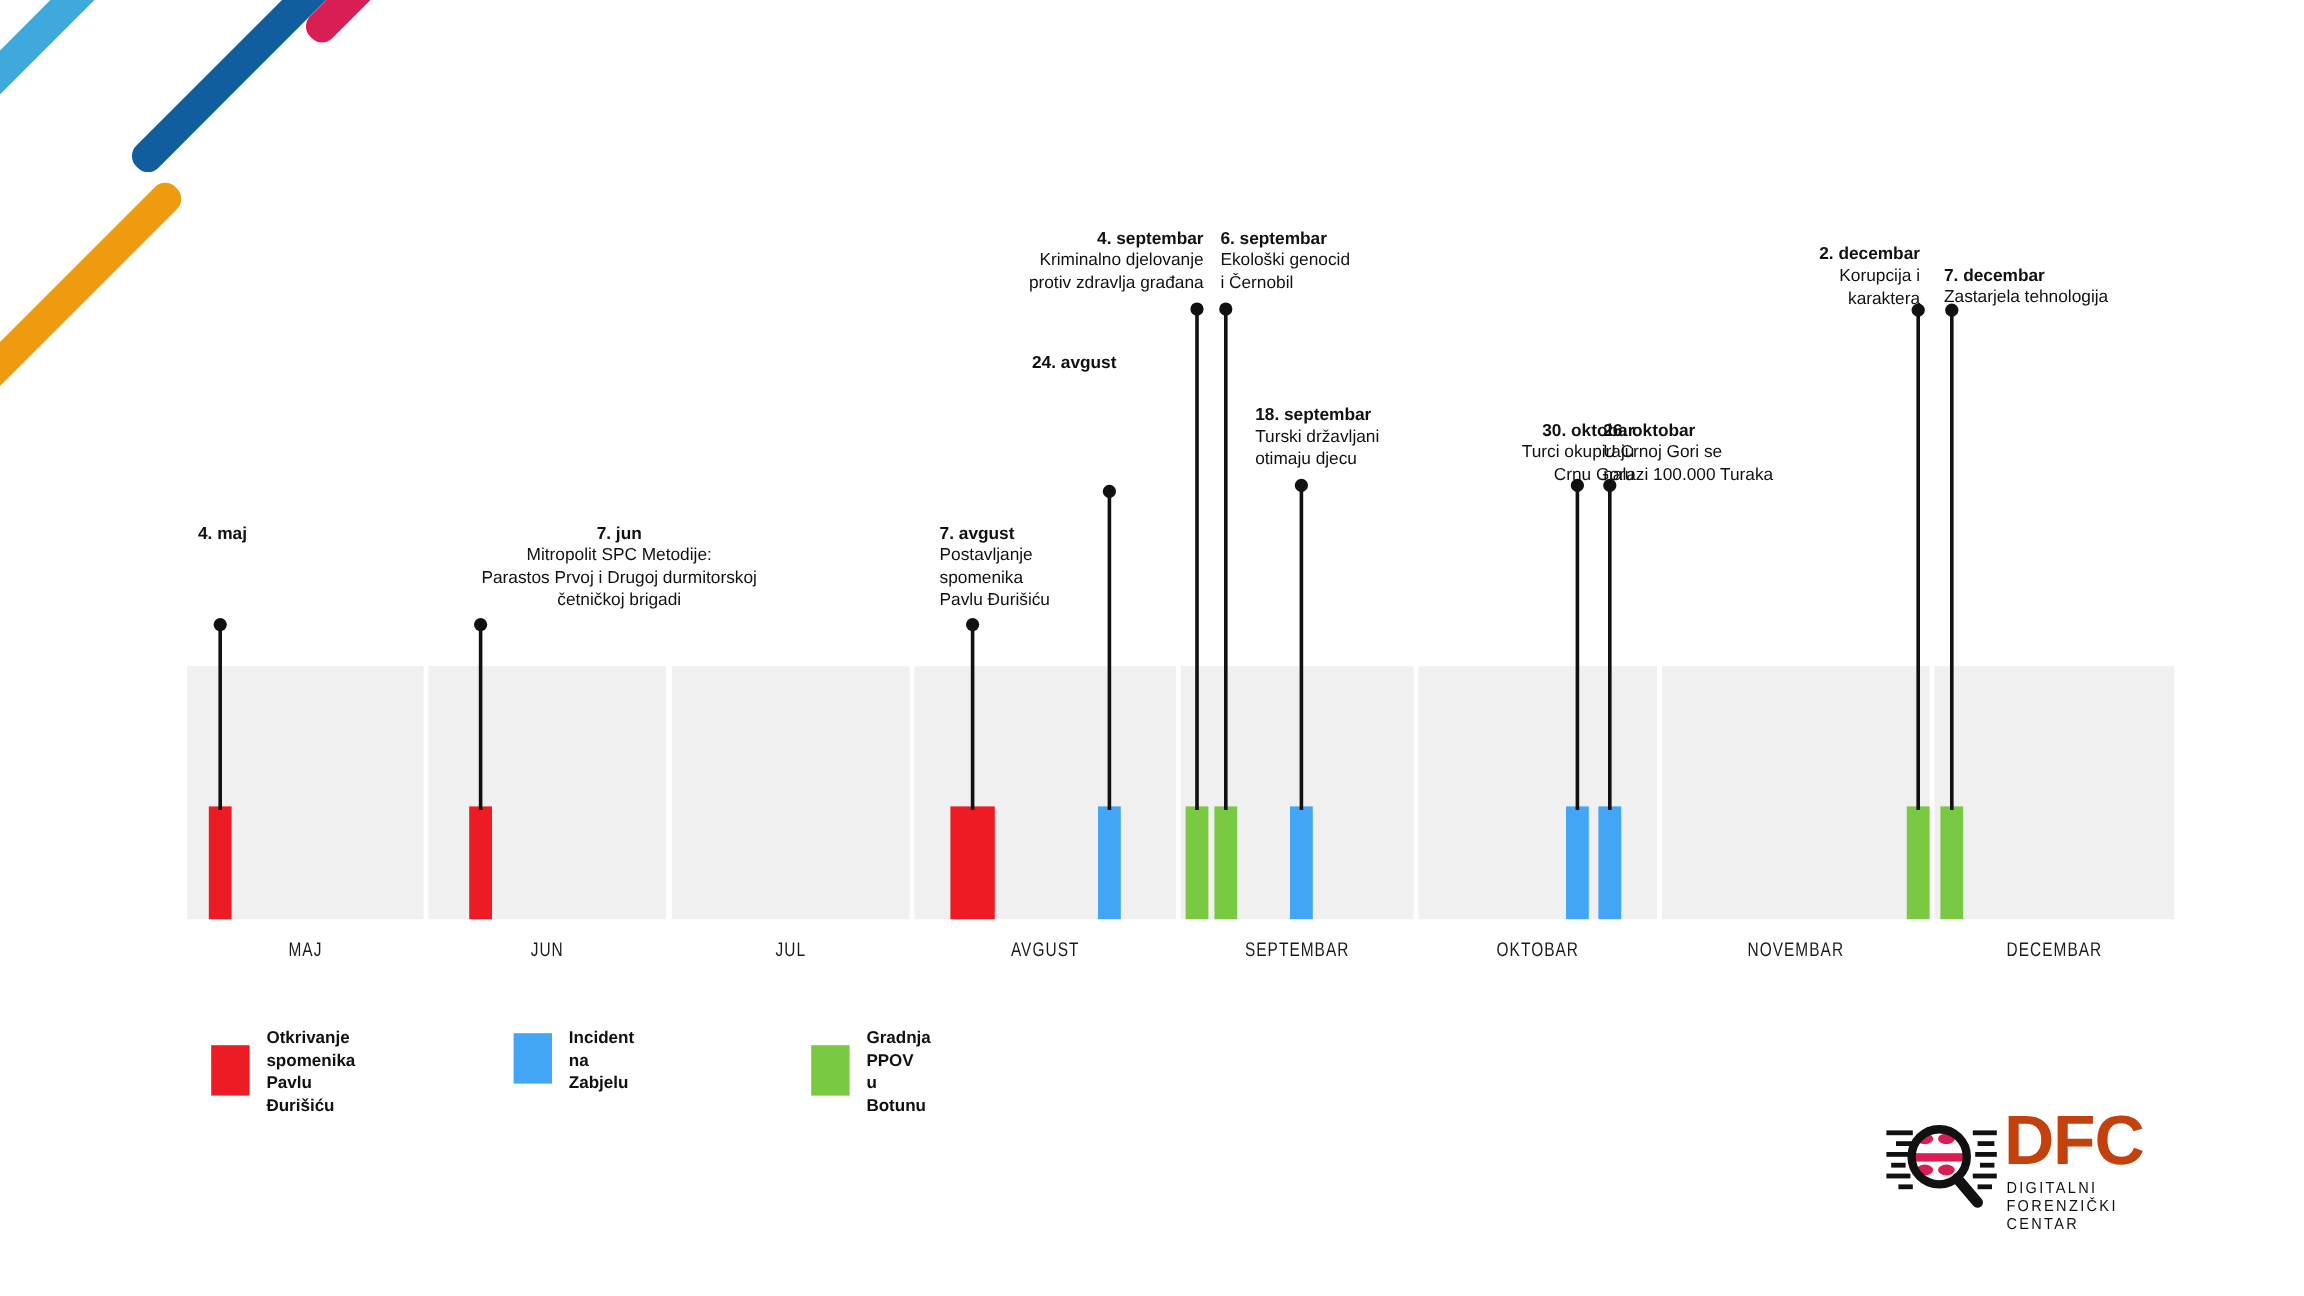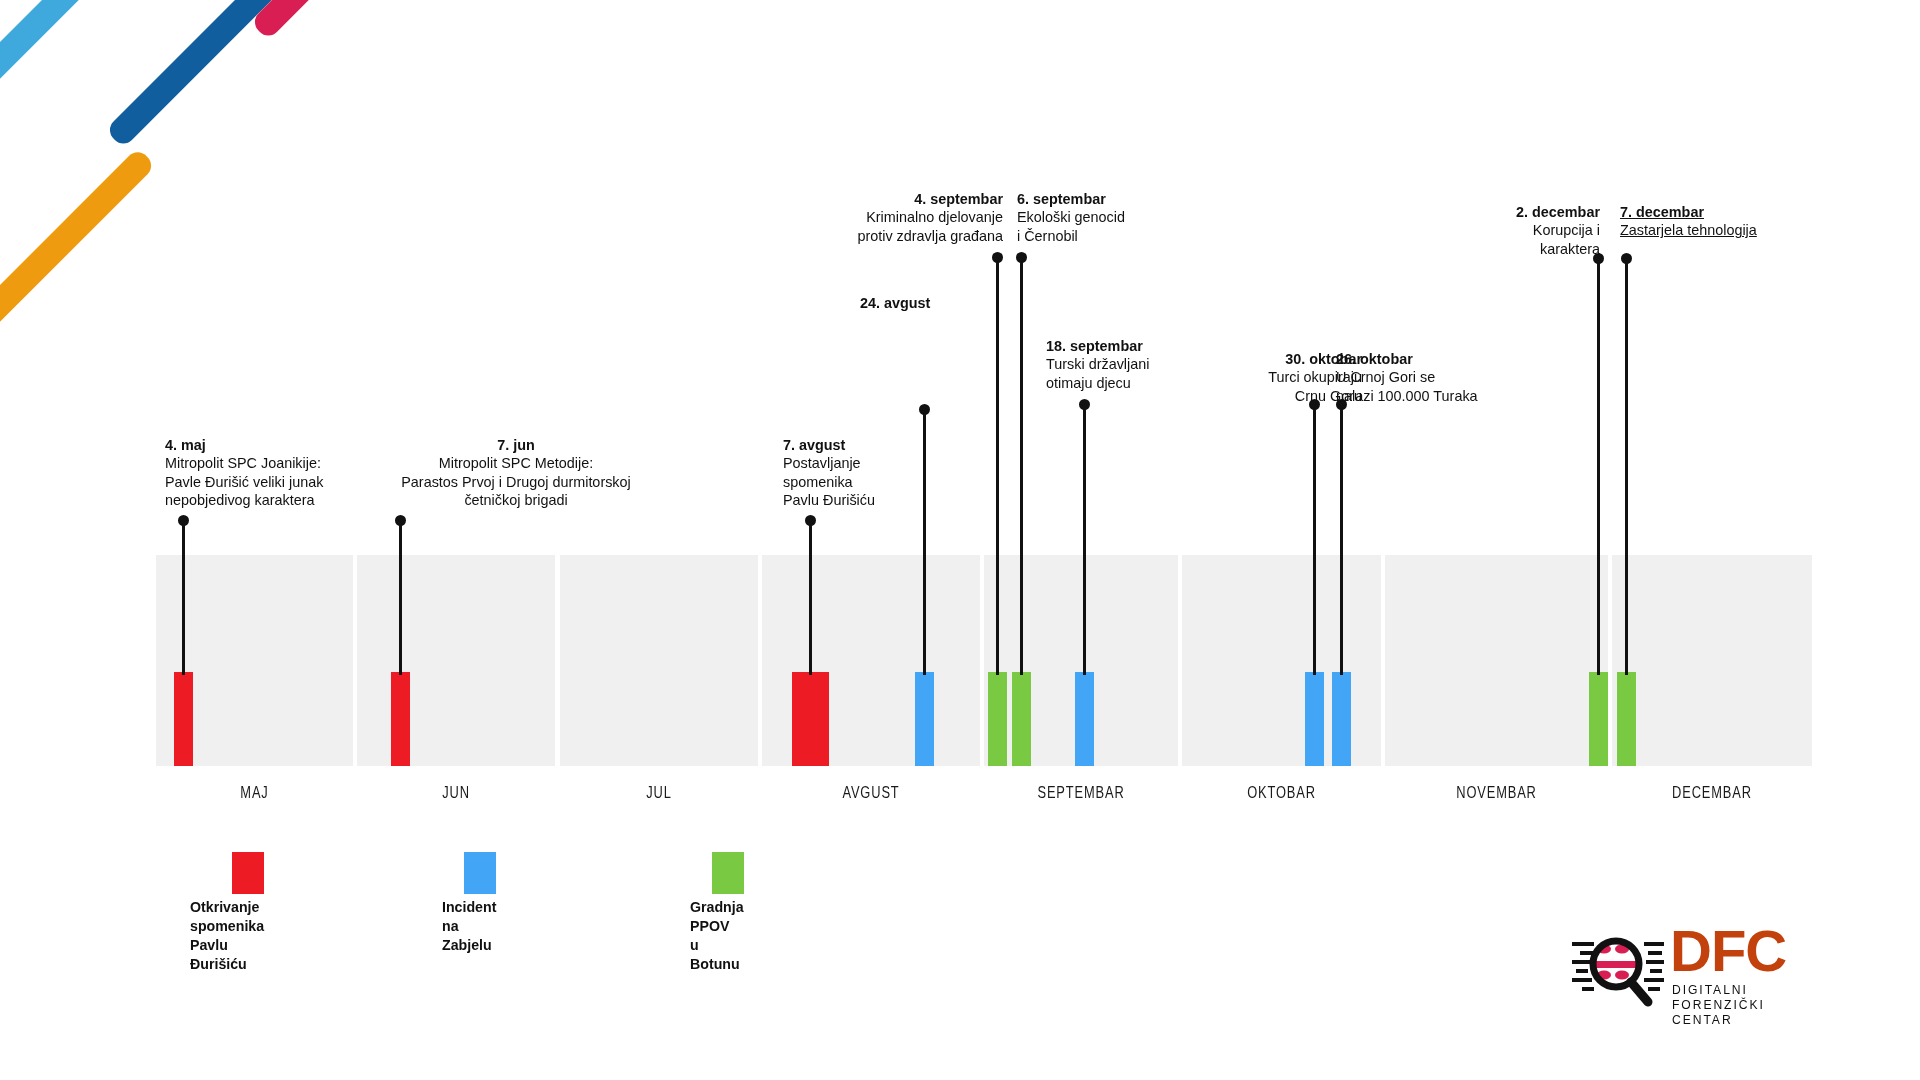--- a/index.html
+++ b/index.html
@@ -30,21 +30,21 @@
   .ev-stem{position:absolute;width:2.4px;background:#111111;}
   .ev-dot{position:absolute;width:11px;height:11px;border-radius:50%;background:#111111;}
   .ev-label{position:absolute;line-height:1.28;color:#111111;}
   .ev-date{font-weight:bold;font-size:14.4px;display:block;}
   .ev-desc{font-size:14.4px;display:block;white-space:pre-line;}
   .al-left{text-align:left;}
   .al-right{text-align:right;}
 
   
   #legend{position:absolute;left:176px;top:852px;}
-  .lg-item{position:absolute;display:flex;align-items:flex-end;flex-direction:column;}
+  .lg-item{position:absolute;display:flex;align-items:center;}
   .lg-swatch{width:32px;height:42px;flex:0 0 auto;}
   .lg-text{margin-left:14px;font-size:14.2px;font-weight:bold;line-height:1.33;
            color:#111111;white-space:pre-line;padding-top:4px;}
 
   
   #logo{position:absolute;left:1570px;top:920px;width:270px;height:96px;}
   #logo .brand{
     position:absolute;left:100px;top:2px;
     font-size:58px;font-weight:bold;letter-spacing:-1px;color:#c2410c;
     font-family:"Liberation Sans","DejaVu Sans",sans-serif;line-height:1;
@@ -76,23 +76,20 @@
       <div class="month-panel" style="left: 1182px; top: 555px; width: 199px; height: 211px; background: rgb(240, 240, 240);"></div>
       <div class="month-panel" style="left: 1385px; top: 555px; width: 223px; height: 211px; background: rgb(240, 240, 240);"></div>
       <div class="month-panel" style="left: 1612px; top: 555px; width: 200px; height: 211px; background: rgb(240, 240, 240);"></div>
     </div>
   <div id="events">
       <div class="ev-bar" style="left: 174px; top: 672px; width: 19px; height: 94px; background: rgb(237, 28, 36);"></div>
       <div class="ev-stem" style="left: 182.3px; top: 520px; height: 155px; background: rgb(17, 17, 17);"></div>
       <div class="ev-dot" style="left: 178px; top: 515px; background: rgb(17, 17, 17);"></div>
       <div class="ev-label al-left" style="left: 165px; top: 436px; width: 230px;">
         <span class="ev-date">4. maj</span>
-        <span class="ev-desc">Mitropolit SPC Joanikije:
-Pavle Đurišić veliki junak
-nepobjedivog karaktera</span>
       </div>
       <div class="ev-bar" style="left: 391px; top: 672px; width: 19px; height: 94px; background: rgb(237, 28, 36);"></div>
       <div class="ev-stem" style="left: 399.3px; top: 520px; height: 155px; background: rgb(17, 17, 17);"></div>
       <div class="ev-dot" style="left: 395px; top: 515px; background: rgb(17, 17, 17);"></div>
       <div class="ev-label al-left" style="left: 381px; top: 436px; width: 270px; text-align: center;">
         <span class="ev-date">7. jun</span>
         <span class="ev-desc">Mitropolit SPC Metodije:
 Parastos Prvoj i Drugoj durmitorskoj
 četničkoj brigadi</span>
       </div>
@@ -154,21 +151,21 @@
       <div class="ev-bar" style="left: 1589px; top: 672px; width: 19px; height: 94px; background: rgb(122, 201, 67);"></div>
       <div class="ev-stem" style="left: 1597.3px; top: 258px; height: 417px; background: rgb(17, 17, 17);"></div>
       <div class="ev-dot" style="left: 1593px; top: 253px; background: rgb(17, 17, 17);"></div>
       <div class="ev-label al-right" style="left: 1470px; top: 203px; width: 130px;">
         <span class="ev-date">2. decembar</span>
         <span class="ev-desc">Korupcija i karaktera</span>
       </div>
       <div class="ev-bar" style="left: 1617px; top: 672px; width: 19px; height: 94px; background: rgb(122, 201, 67);"></div>
       <div class="ev-stem" style="left: 1625.3px; top: 258px; height: 417px; background: rgb(17, 17, 17);"></div>
       <div class="ev-dot" style="left: 1621px; top: 253px; background: rgb(17, 17, 17);"></div>
-      <div class="ev-label al-left" style="left: 1620px; top: 203px; width: 175px; text-decoration: underline;">
+      <div class="ev-label al-left" style="left: 1620px; top: 221px; width: 175px;">
         <span class="ev-date">7. decembar</span>
         <span class="ev-desc">Zastarjela tehnologija</span>
       </div>
     </div>
   <div id="months">
       <div class="month-label" style="left: 156px; top: 783px; width: 197px;">MAJ</div>
       <div class="month-label" style="left: 357px; top: 783px; width: 198px;">JUN</div>
       <div class="month-label" style="left: 560px; top: 783px; width: 198px;">JUL</div>
       <div class="month-label" style="left: 762px; top: 783px; width: 218px;">AVGUST</div>
       <div class="month-label" style="left: 984px; top: 783px; width: 194px;">SEPTEMBAR</div>

